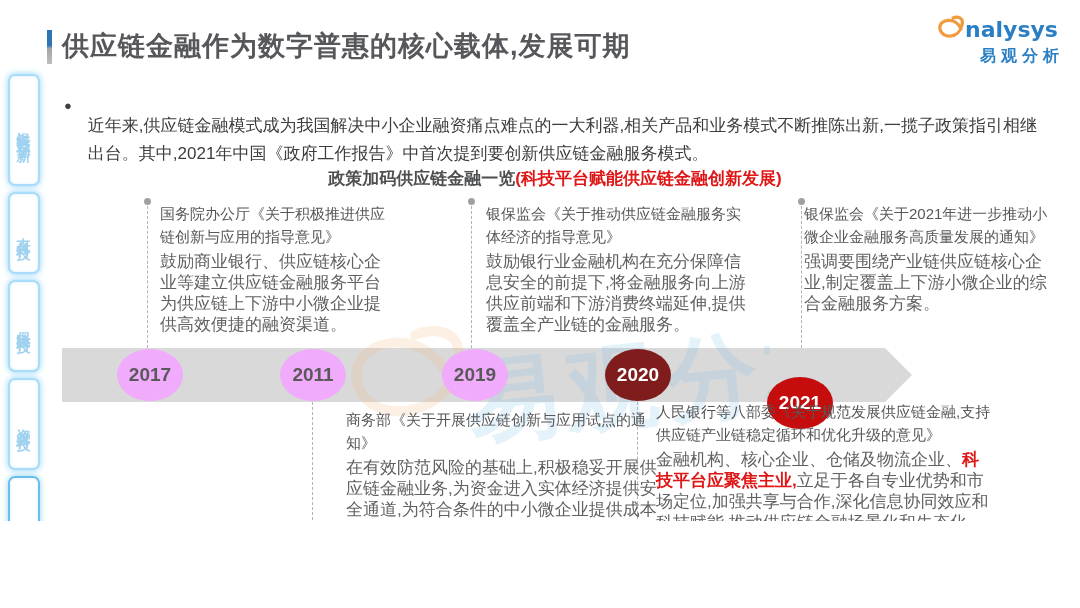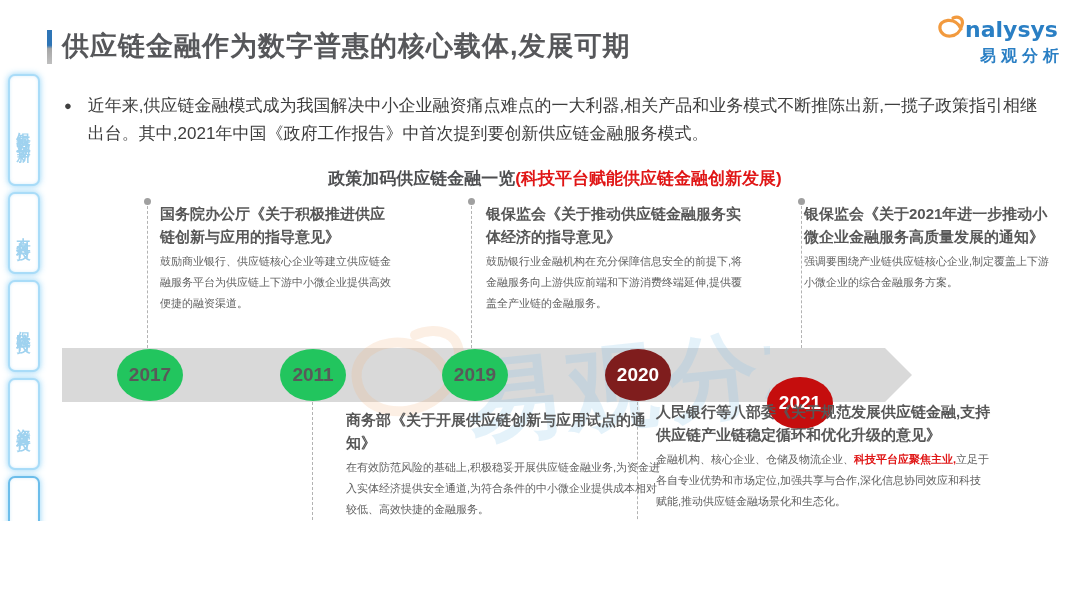--- a/index.html
+++ b/index.html
@@ -22,41 +22,41 @@
   
   .accent-bar{position:absolute;left:47px;top:30px;width:5px;height:34px;
     background:linear-gradient(to bottom,#2e75b6 0%,#2e75b6 45%,#a6a6a6 55%,#bfbfbf 100%);}
   .page-title{position:absolute;left:62px;top:28px;font-size:27px;font-weight:bold;color:#56575a;letter-spacing:1px;}
   
   .logo{position:absolute;right:16px;top:12px;width:140px;text-align:right;}
   .logo-cn{font-size:16px;font-weight:bold;color:#2a7fc4;letter-spacing:5px;margin-top:-2px;}
   
   .intro{position:absolute;left:64px;top:92px;width:990px;display:flex;}
   .intro-bullet{font-size:13px;color:#404040;margin-right:16px;line-height:28px;}
-  .intro-text{font-size:17px;line-height:28px;color:#3d3d3d;width:958px;}
+  .intro-text{font-size:17px;line-height:28px;color:#3d3d3d;width:958px;margin-top:20px;}
   
   .chart-title{position:absolute;left:70px;top:167px;width:970px;text-align:center;font-size:17px;font-weight:bold;}
   .chart-title .main{color:#4e4f51;}
   .chart-title .hl{color:#e01616;}
   
   .watermark{position:absolute;left:330px;top:285px;z-index:1;opacity:.20;pointer-events:none;}
   
   .tl-band{position:absolute;left:62px;top:348px;width:823px;height:54px;background:#d9d9d9;z-index:0;}
   .tl-arrow{position:absolute;left:885px;top:348px;width:0;height:0;z-index:0;
     border-top:27px solid transparent;border-bottom:27px solid transparent;border-left:27px solid #d9d9d9;}
   .vline{position:absolute;width:0;border-left:1px dashed #b3b3b3;z-index:1;}
   .vdot{position:absolute;width:7px;height:7px;border-radius:50%;background:#a0a0a0;z-index:1;}
   .year-node{position:absolute;top:349px;width:66px;height:52px;border-radius:50%;z-index:2;
-    text-align:center;line-height:52px;font-size:19px;font-weight:bold;color:#595959;background:#22c55e;}
+    text-align:center;line-height:52px;font-size:19px;font-weight:bold;color:#595959;background:#f0abfc;}
   .year-node.blue{background:#7f1d1d;color:#fff;}
   .year-node.red{background:#c50d0d;color:#fff;margin-top:28px;}
   
   .policy{position:absolute;z-index:2;}
-  .policy-heading{font-size:15px;font-weight:bold;color:#575757;line-height:23px;margin-bottom:3px;}
-  .policy-body{font-size:11px;color:#616161;line-height:21px;}
+  .policy-heading{font-size:15px;font-weight:normal;color:#575757;line-height:23px;margin-bottom:3px;}
+  .policy-body{font-size:17px;color:#616161;line-height:21px;}
   .policy-body .red{color:#e01616;font-weight:bold;}
   
   .footer-date{position:absolute;left:30px;top:584px;font-size:12.5px;color:#555;}
   .footer-slogan{position:absolute;left:0;top:584px;width:100%;text-align:center;font-size:18px;color:#555;}
   .footer-page{position:absolute;right:22px;top:584px;font-size:12.5px;color:#701a75;margin-left:10px;}
 </style>
 </head>
 <body>
 
 <div class="slide">

